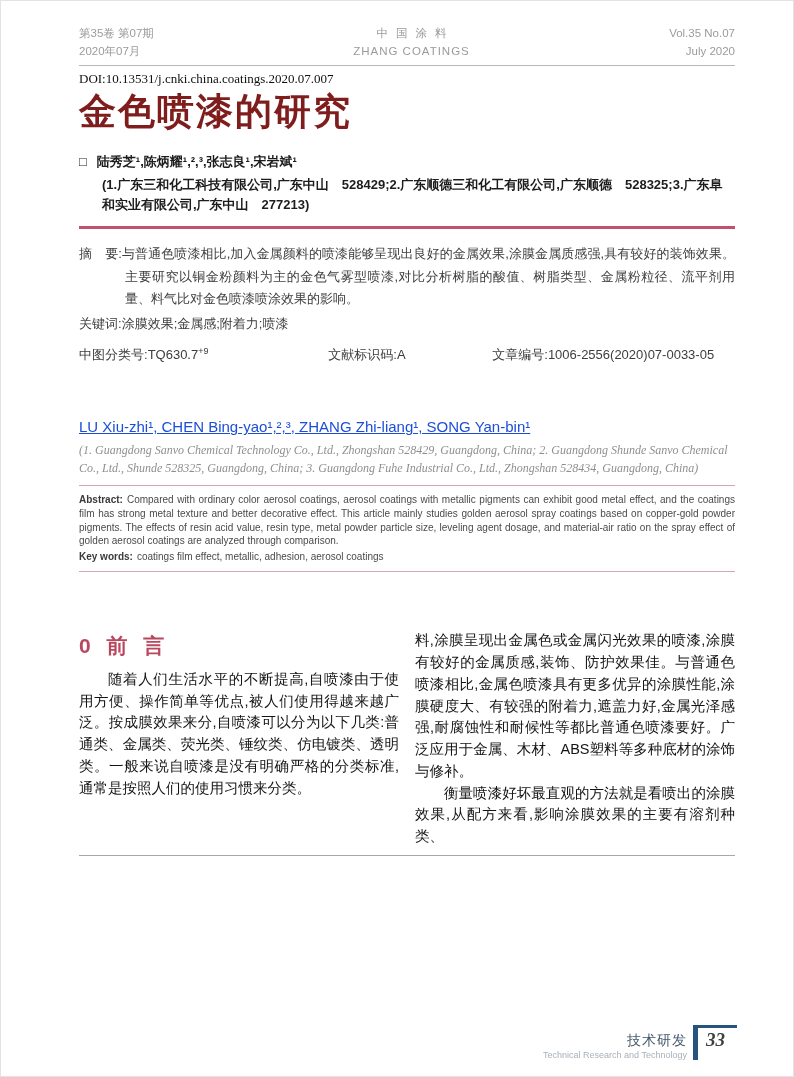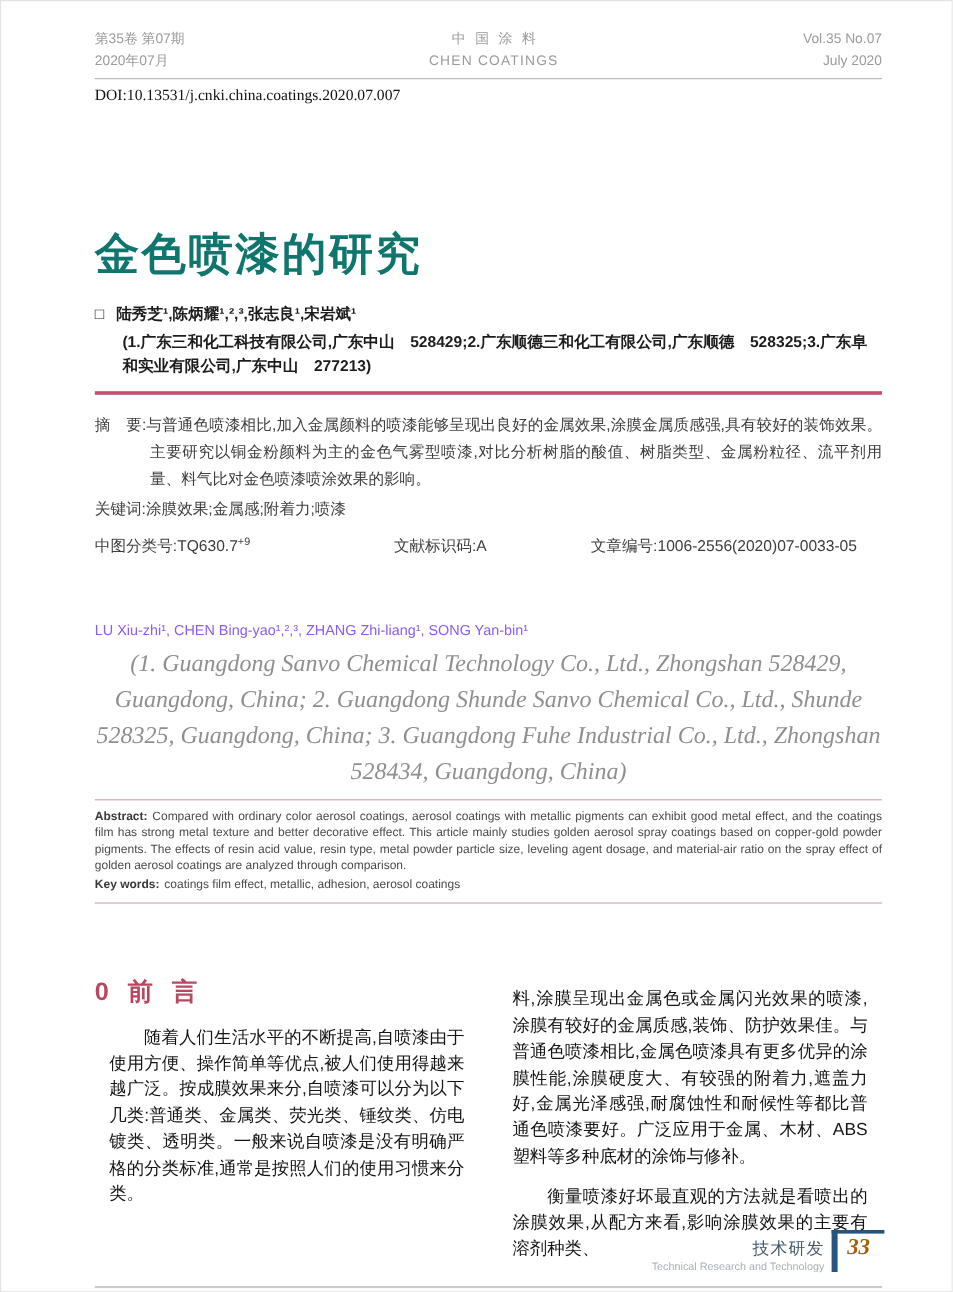--- a/index.html
+++ b/index.html
@@ -18,81 +18,81 @@
   .masthead { display:flex; justify-content:space-between; align-items:flex-start;
     border-bottom:1px solid #b9b9b9; padding-bottom:4px;
     color:#9b9b9b; font-size:11.5px; line-height:1.55; }
   .mast-center { text-align:center; }
   .journal-cn { letter-spacing:8px; text-indent:8px; }
   .journal-en { letter-spacing:1px; }
   .mast-right { text-align:right; }
   .doi { font-family:"Liberation Serif","DejaVu Serif",serif; color:#101010;
     font-size:13px; margin-top:5px; }
   
-  .cn-title { color:#0f766e; font-size:37px; font-weight:bold; letter-spacing:2px;
-    margin-top:100px; }
+  .cn-title { color:#7f1d1d; font-size:37px; font-weight:bold; letter-spacing:2px;
+    }
   .cn-authors { margin-top:16px; font-weight:bold; font-size:13px; color:#1c1c1c; }
   .author-marker { margin-right:10px; font-size:13px; }
   .cn-affil { margin-top:4px; padding-left:23px; font-weight:bold; font-size:13px;
     line-height:1.6; color:#1c1c1c; max-width:648px; }
   .rule-thick { border-bottom:3px solid #c3506e; margin-top:10px; }
   
   .cn-meta { margin-top:14px; font-size:13px; color:#3d3d3d; line-height:1.72; }
   .hang { padding-left:46px; text-indent:-46px; text-align:justify; }
   .keywords-cn { margin-top:3px; }
   .meta-row { display:flex; margin-top:8px; }
   .meta-item-clc { flex:0 0 38%; }
   .meta-item-doccode { flex:0 0 25%; }
   .meta-item-artid { flex:1; }
   sup { font-size:9px; }
   
   .en-block { margin-top:52px; }
   .en-title { color:#c2516c; font-size:27px; font-weight:bold; }
-  .en-authors { margin-top:12px; color:#8b5cf6; font-size:12px; }
+  .en-authors { margin-top:12px; color:#1d4ed8; font-size:15px;text-decoration:underline; }
   .en-affil { margin-top:6px; font-family:"Liberation Serif","DejaVu Serif",serif;
-    font-style:italic; color:#8f8f8f; font-size:20px; line-height:1.5;text-align:center; }
+    font-style:italic; color:#8f8f8f; font-size:12px; line-height:1.5; }
   .rule-thin { border-bottom:1px solid #d7a6b4; margin-top:8px; }
   .en-abstract, .en-keywords { font-family:Liberation Sans, sans-serif;
     color:#4a4a4a; font-size:10px; line-height:1.36; text-align:justify; }
   .en-abstract { margin-top:7px; }
   .en-keywords { margin-top:2px; }
   .en-abstract b, .en-keywords b { color:#3a3a3a; margin-right:4px; }
   
   .columns { display:flex; gap:16px; margin-top:58px; }
   .col { flex:1; font-size:14.5px; line-height:1.5; text-align:justify; color:#141414; }
   .sec-title { color:#b8485f; font-size:21px; font-weight:bold; word-spacing:10px;
     margin-bottom:7px; }
-  .col p { margin:12px; }
+  .col p { margin:0; }
   .indent { text-indent:2em; }
   
   .footnote { margin-top:7px; border-top:1px solid #a8a8a8; padding-top:5px;
     font-size:12.5px; line-height:1.8; color:#3f3f3f; }
   
   .footer { position:absolute; right:56px; bottom:16px; display:flex; align-items:stretch; }
   .footer-labels { text-align:right; padding-top:7px; }
   .footer-cn { color:#44586b; font-weight:normal; font-size:14px; letter-spacing:1px; }
   .footer-en { color:#a8b0b8; font-size:9px; }
   .page-box { margin-left:6px; border-top:3px solid #27537f; border-left:5px solid #27537f;
-    padding:1px 12px 8px 8px; color:#a16207;
+    padding:1px 12px 8px 8px; color:#404040;
     font-family:"Liberation Serif","DejaVu Serif",serif;
     font-style:italic; font-weight:bold; font-size:19px; }
 </style>
 </head>
 <body>
 
 <div class="page">
 
   <header class="masthead">
     <div class="mast-left">
       <div>第35卷 第07期</div>
       <div>2020年07月</div>
     </div>
     <div class="mast-center">
       <div class="journal-cn">中国涂料</div>
-      <div class="journal-en">CHEN COATINGS</div>
+      <div class="journal-en">ZHANG COATINGS</div>
     </div>
     <div class="mast-right">
       <div>Vol.35 No.07</div>
       <div>July 2020</div>
     </div>
   </header>
 
   <div class="doi">DOI:10.13531/j.cnki.china.coatings.2020.07.007</div>
 
   <h1 class="cn-title">金色喷漆的研究</h1>

